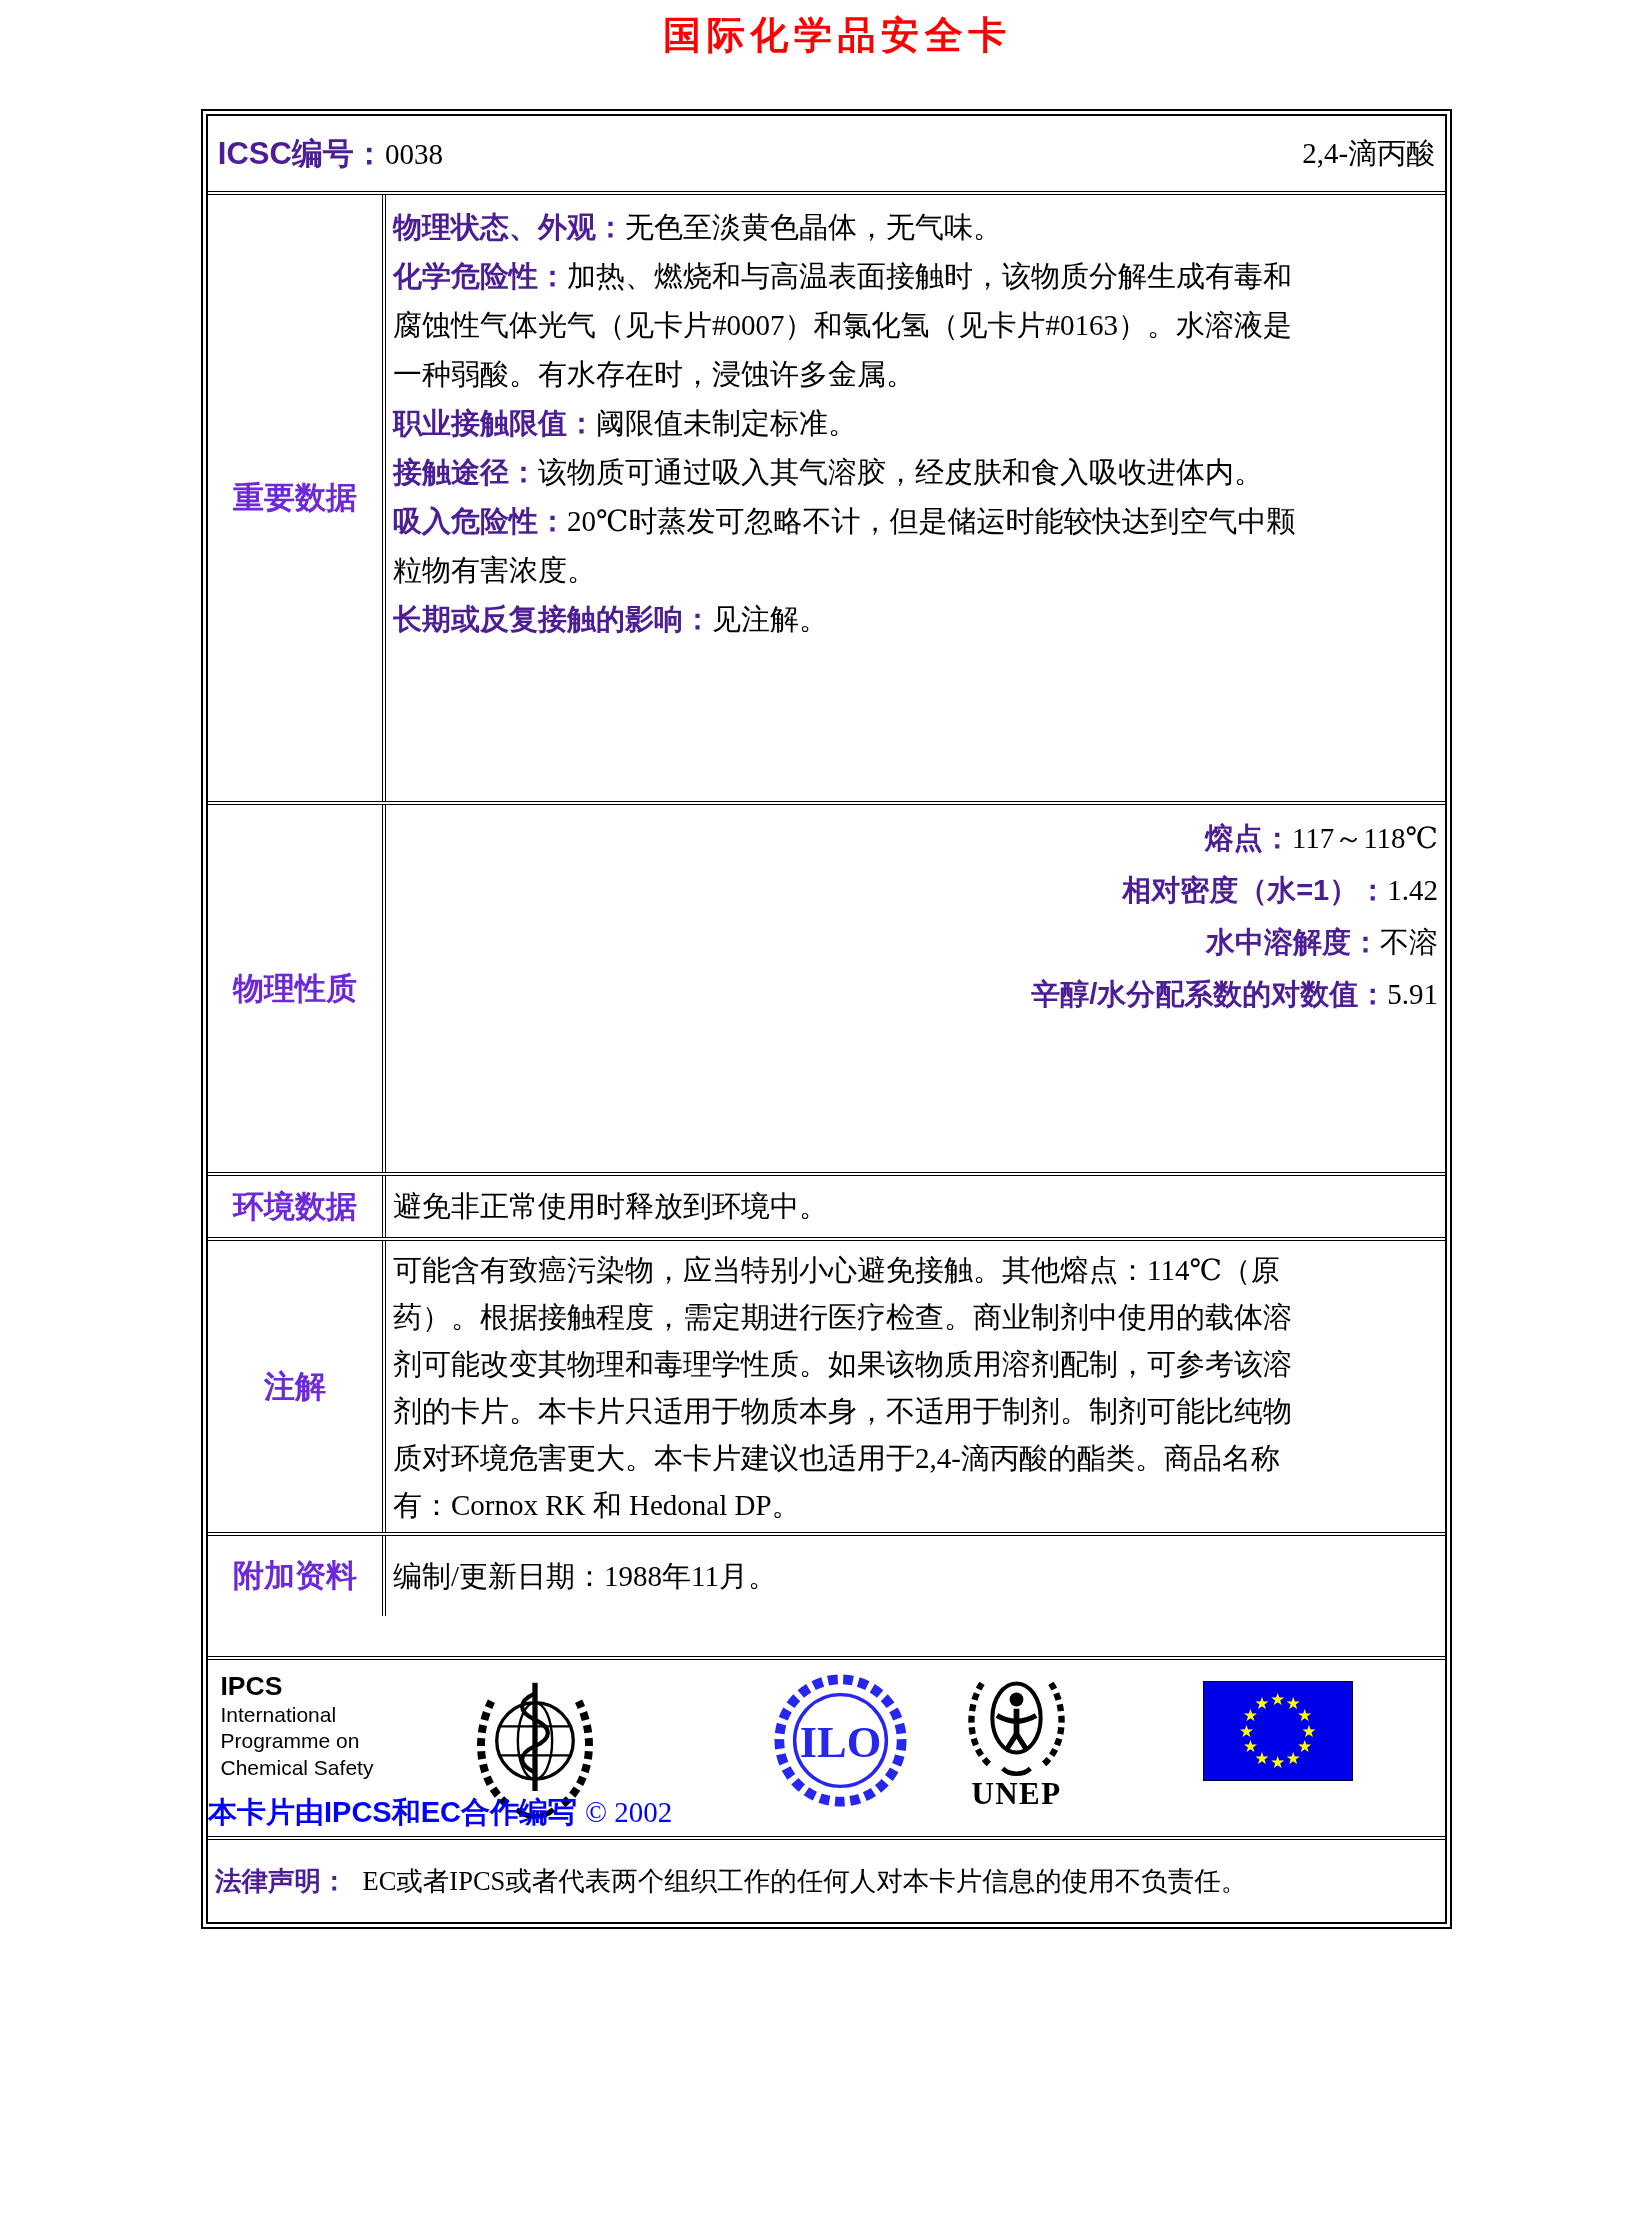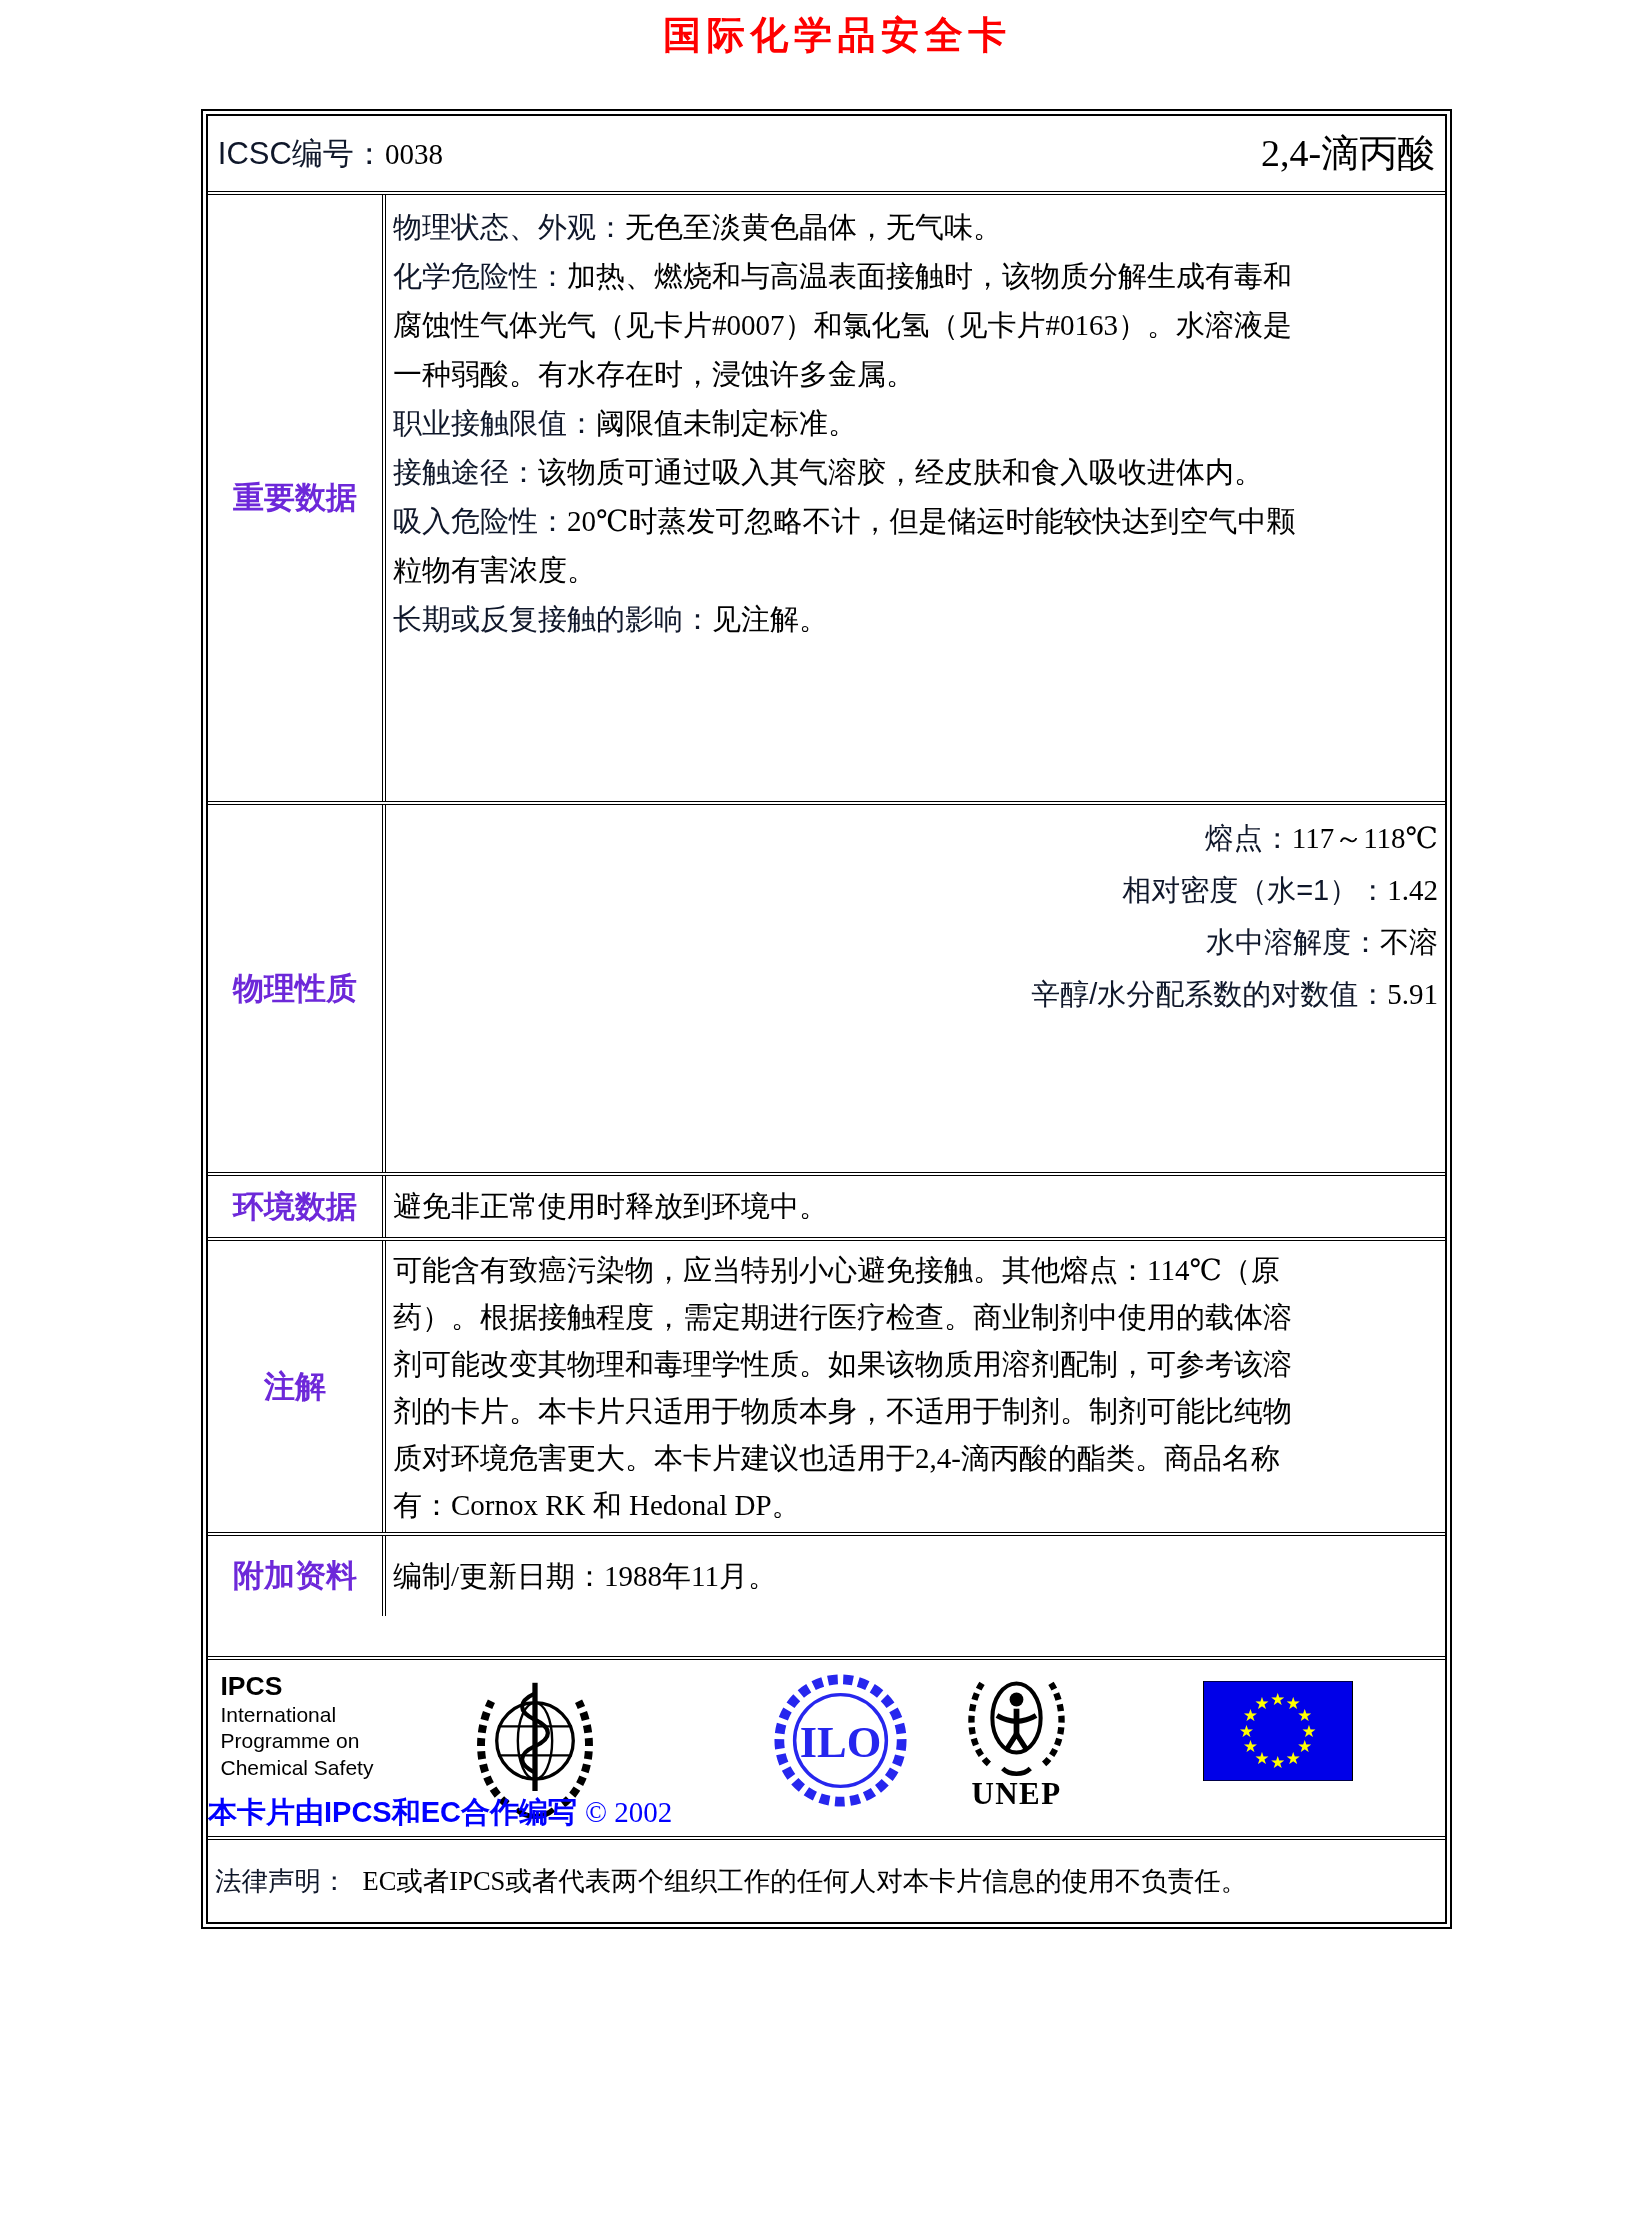--- a/index.html
+++ b/index.html
@@ -22,23 +22,23 @@
   .r8{height:86px;display:flex;align-items:center;padding:0 7px;font-size:26.5px;}
   .tworow{display:flex;align-items:stretch;}
   .lblcol{width:174px;flex:0 0 174px;border-right:4.9px double #000;
           display:flex;align-items:center;justify-content:center;
           font-family:"Liberation Sans","DejaVu Sans",sans-serif;
           font-weight:600;color:#6d28d9;font-size:31px;text-align:center;}
   .content{flex:1 1 auto;padding:8.4px 7px;font-size:29px;line-height:49px;}
   .content.phys{line-height:52px;padding-top:7px;text-align:right;}
   .content.note{line-height:47px;padding-top:5.6px;}
   .content.single{display:flex;align-items:center;padding-top:0;padding-bottom:0;}
-  .bl{color:#0f172a;font-family:"Liberation Sans","DejaVu Sans",sans-serif;font-weight:400;}
+  .bl{color:#4c1d95;font-family:"Liberation Sans","DejaVu Sans",sans-serif;font-weight:700;}
   .hdr-num{font-size:29px;}
-  .hdr-name{font-size:38px;margin-left:36px;}
+  .hdr-name{font-size:29px;margin-left:36px;}
   
   .logos{height:180px;margin-top:40px;}
   .ipcs-block{position:absolute;left:12.5px;top:9.8px;
               font-family:"Liberation Sans","DejaVu Sans",sans-serif;line-height:26.5px;font-size:21px;}
   .ipcs-abbr{font-size:26.5px;font-weight:bold;line-height:32px;}
   .logo{position:absolute;}
   .who{left:261px;top:4.2px;}
   .ilo{left:563px;top:11px;}
   .unep{left:751px;top:7px;text-align:center;}
   .unep-word{font-family:"Liberation Serif","DejaVu Serif",serif;font-weight:bold;

